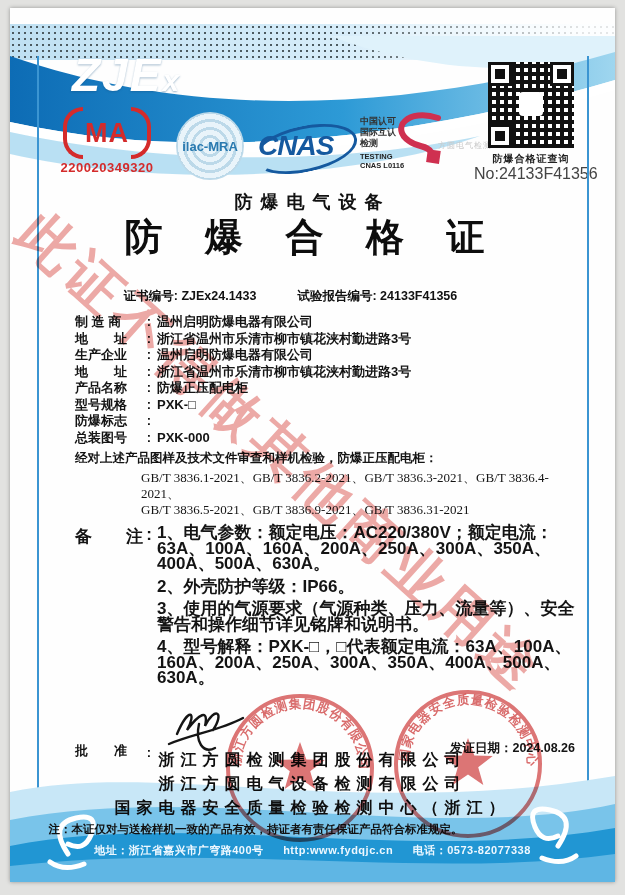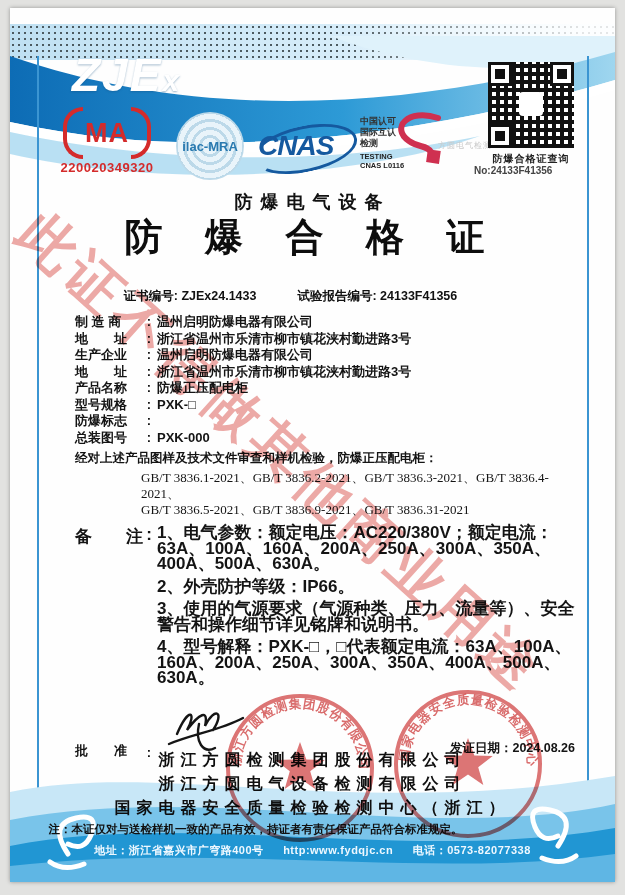--- a/index.html
+++ b/index.html
@@ -41,21 +41,21 @@
   
   .qr{position:absolute;left:478px;top:54px;width:86px;height:86px;background:
       repeating-linear-gradient(90deg,#111 0 4px,transparent 4px 8px),
       repeating-linear-gradient(0deg,#111 0 4px,#fff 4px 8px);}
   .qr .f{position:absolute;width:18px;height:18px;border:3px solid #111;background:#fff;}
   .qr .f::after{content:"";position:absolute;left:4px;top:4px;width:10px;height:10px;background:#111;}
   .qr .f.tl{left:0;top:0;} .qr .f.tr{right:0;top:0;} .qr .f.bl{left:0;bottom:0;}
   .qr .blob{position:absolute;left:31px;top:30px;width:24px;height:24px;background:#fff;border-radius:4px;}
   .qr-caption{position:absolute;left:464px;top:144px;width:114px;text-align:center;
       font-size:10px;font-weight:bold;color:#222;letter-spacing:1px;}
-  .qr-no{position:absolute;left:464px;top:157px;width:114px;text-align:left;font-size:10px;color:#444;font-weight:bold;}
+  .qr-no{position:absolute;left:464px;top:157px;width:114px;text-align:left;font-size:16px;color:#444;}
   
   .subtitle{position:absolute;left:0;top:182px;width:605px;text-align:center;
       font-size:18px;font-weight:bold;letter-spacing:8px;color:#111;}
   .maintitle{position:absolute;left:0;top:204px;width:605px;text-align:center;
       font-size:38px;font-weight:bold;letter-spacing:16px;color:#0d0d0d;}
   .certline{position:absolute;left:0;top:280px;width:561px;text-align:center;
       font-size:12.5px;font-weight:bold;color:#111;}
   .certline .gap{display:inline-block;width:34px;}
   
   .content{position:absolute;left:65px;top:306px;width:500px;color:#141414;}

